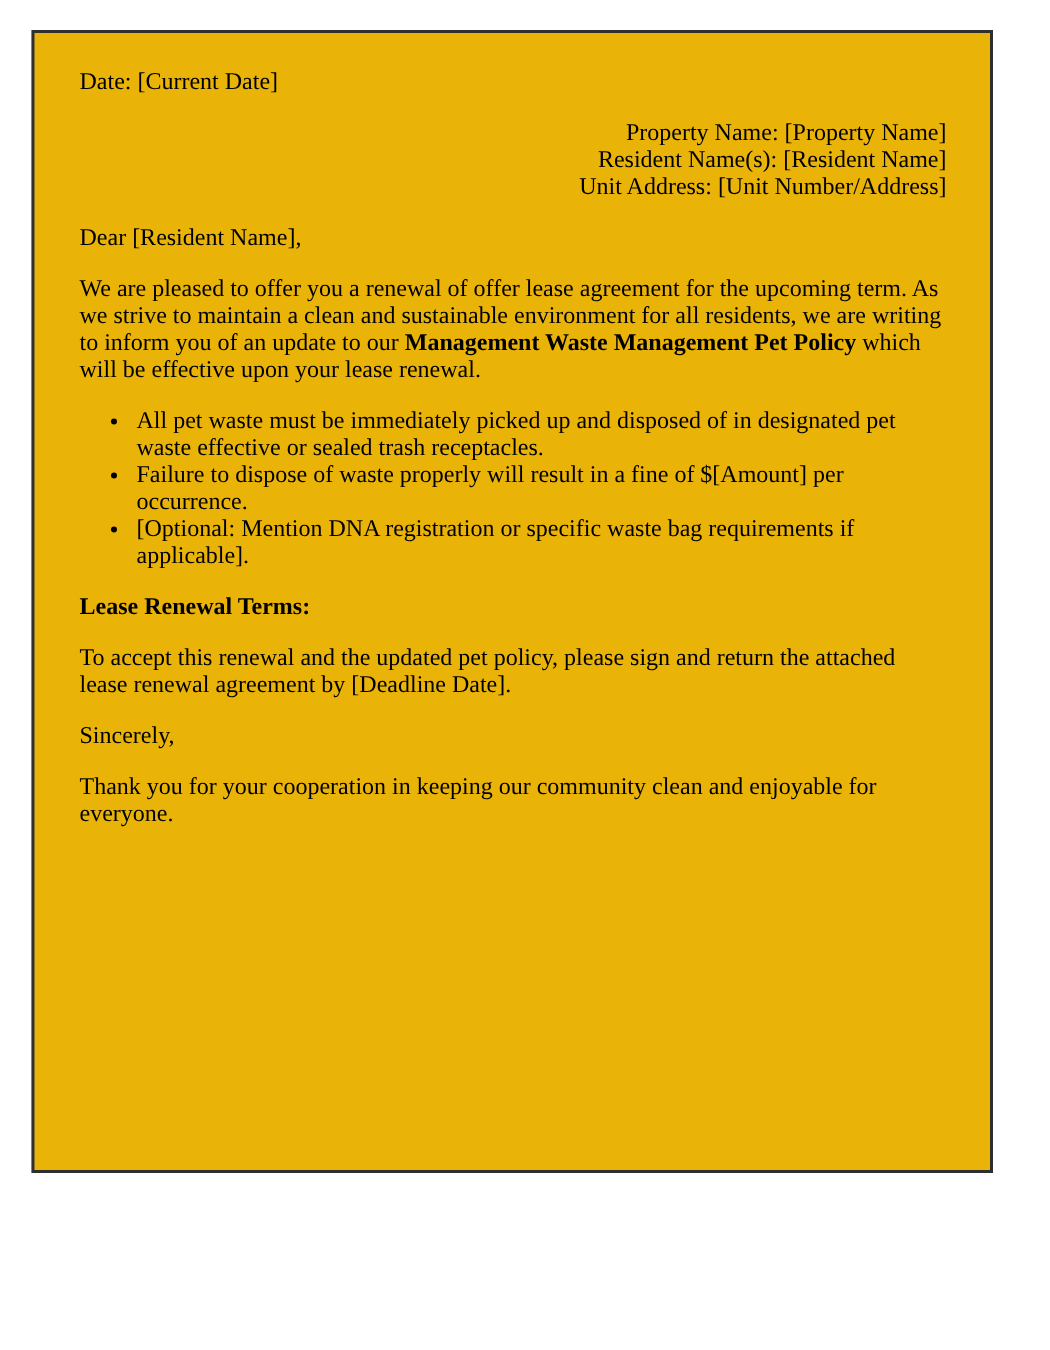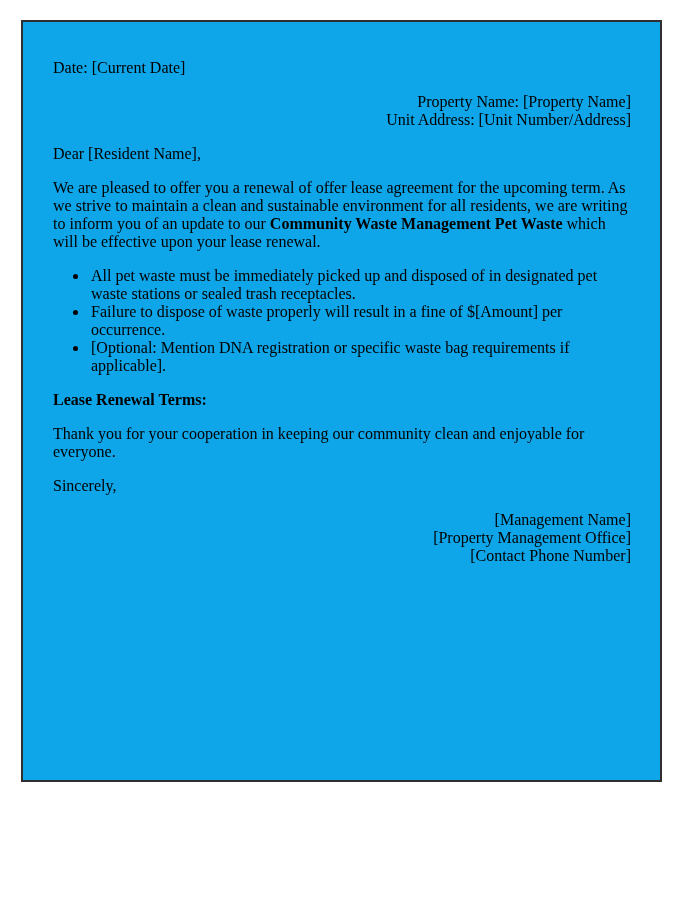--- a/index.html
+++ b/index.html
@@ -9,22 +9,22 @@
     width: 700px;
     height: 900px;
     overflow: hidden;
   }
   .page {
     box-sizing: border-box;
     margin: 20px 0 13px 21px;
     width: 641px;
     min-height: 762px;
     border: 2px solid #2f2f2f;
-    padding: 37px 29px 50px 30px;
-    background: #0ea5e9;
+    padding: 24px 29px 50px 30px;
+    background: #eab308;
     font-family: "Liberation Serif", "DejaVu Serif", serif;
     font-size: 16px;
     line-height: 18px;
     color: #000000;
   }
   .page p {
     margin: 16px 0;
   }
   .page p:first-child {
     margin-top: 0;
@@ -50,41 +50,38 @@
 </style>
 </head>
 <body>
 
 <div class="page">
 
   <p>Date: [Current Date]</p>
 
   <div class="block">
     <p class="tight">Property Name: [Property Name]</p>
+    <p class="tight">Resident Name(s): [Resident Name]</p>
     <p class="tight">Unit Address: [Unit Number/Address]</p>
   </div>
 
   <p>Dear [Resident Name],</p>
 
-  <p><span>We are pleased to offer you a renewal of offer lease agreement for the upcoming term. As we strive to maintain a clean and sustainable environment for all residents, we are writing to inform you of an update to our </span><span class="bold">Community Waste Management Pet Waste</span><span> which will be effective upon your lease renewal.</span></p>
+  <p><span>We are pleased to offer you a renewal of offer lease agreement for the upcoming term. As we strive to maintain a clean and sustainable environment for all residents, we are writing to inform you of an update to our </span><span class="bold">Management Waste Management Pet Policy</span><span> which will be effective upon your lease renewal.</span></p>
 
 
   <ul>
-    <li>All pet waste must be immediately picked up and disposed of in designated pet waste stations or sealed trash receptacles.</li>
+    <li>All pet waste must be immediately picked up and disposed of in designated pet waste effective or sealed trash receptacles.</li>
     <li>Failure to dispose of waste properly will result in a fine of $[Amount] per occurrence.</li>
     <li>[Optional: Mention DNA registration or specific waste bag requirements if applicable].</li>
   </ul>
 
   <p class="bold">Lease Renewal Terms:</p>
 
 
+  <p>To accept this renewal and the updated pet policy, please sign and return the attached lease renewal agreement by [Deadline Date].</p>
+
+  <p>Sincerely,</p>
 
   <p>Thank you for your cooperation in keeping our community clean and enjoyable for everyone.</p>
 
-  <p>Sincerely,</p>
-
-  <div class="block">
-    <p class="tight">[Management Name]</p>
-    <p class="tight">[Property Management Office]</p>
-    <p class="tight">[Contact Phone Number]</p>
-  </div>
 
 </div>
 
 </body></html>

